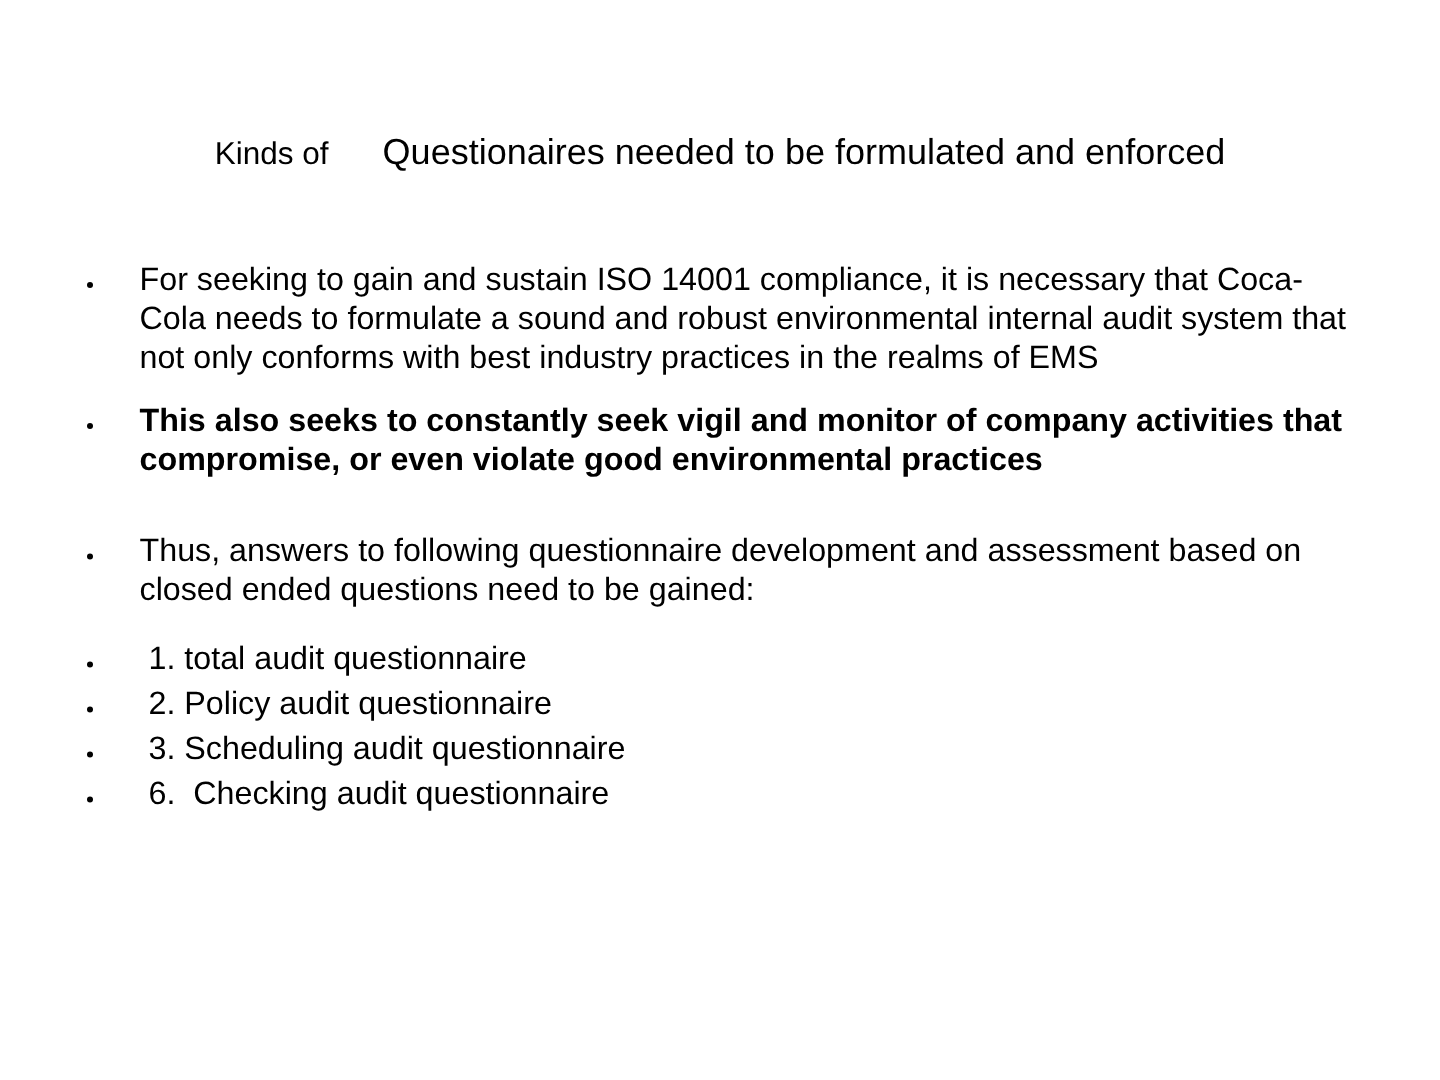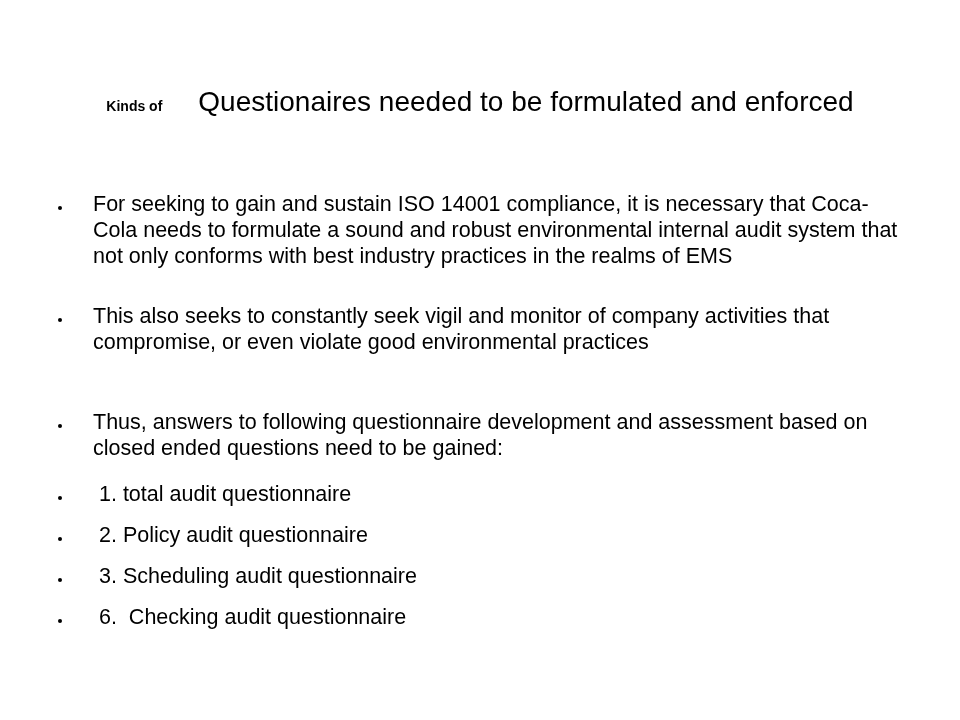--- a/index.html
+++ b/index.html
@@ -23,26 +23,25 @@
   .title-row {
     position: absolute;
     top: 86px;
     left: 0;
     width: 100%;
     text-align: center;
     line-height: 32px;
     white-space: nowrap;
   }
   .title-prefix {
-    font-size: 14px;
+    font-size: 21px;
     margin-right: 36px;
-    font-weight: bold;
   }
   .title-main {
-    font-size: 28px;
+    font-size: 24px;
   }
   .content {
     position: absolute;
     top: 173px;
     left: 58px;
     width: 848px;
   }
   .item {
     position: relative;
     padding-left: 35px;
@@ -55,25 +54,25 @@
     top: 15px;
     width: 4px;
     height: 4px;
     border-radius: 50%;
     background: #000000;
   }
   .item .txt {
     white-space: pre-wrap;
   }
   
-  .item.b0 { margin-top: 18px; }
-  .item.b1 { margin-top: 34px; }
-  .item.b2 { margin-top: 54px; }
+  .item.b0 { margin-top: 0; }
+  .item.b1 { margin-top: 16px; font-weight: bold; }
+  .item.b2 { margin-top: 35px; }
   .item.n0 { margin-top: 20px; }
-  .item.n1, .item.n2, .item.n3, .item.n4 { margin-top: 15px; }
+  .item.n1, .item.n2, .item.n3, .item.n4 { margin-top: 4px; }
 </style>
 </head>
 <body>
 
 <div class="slide">
 
   <div class="title-row">
     <span class="title-prefix">Kinds of</span><span class="title-main">Questionaires needed to be formulated and enforced</span>
   </div>
 

